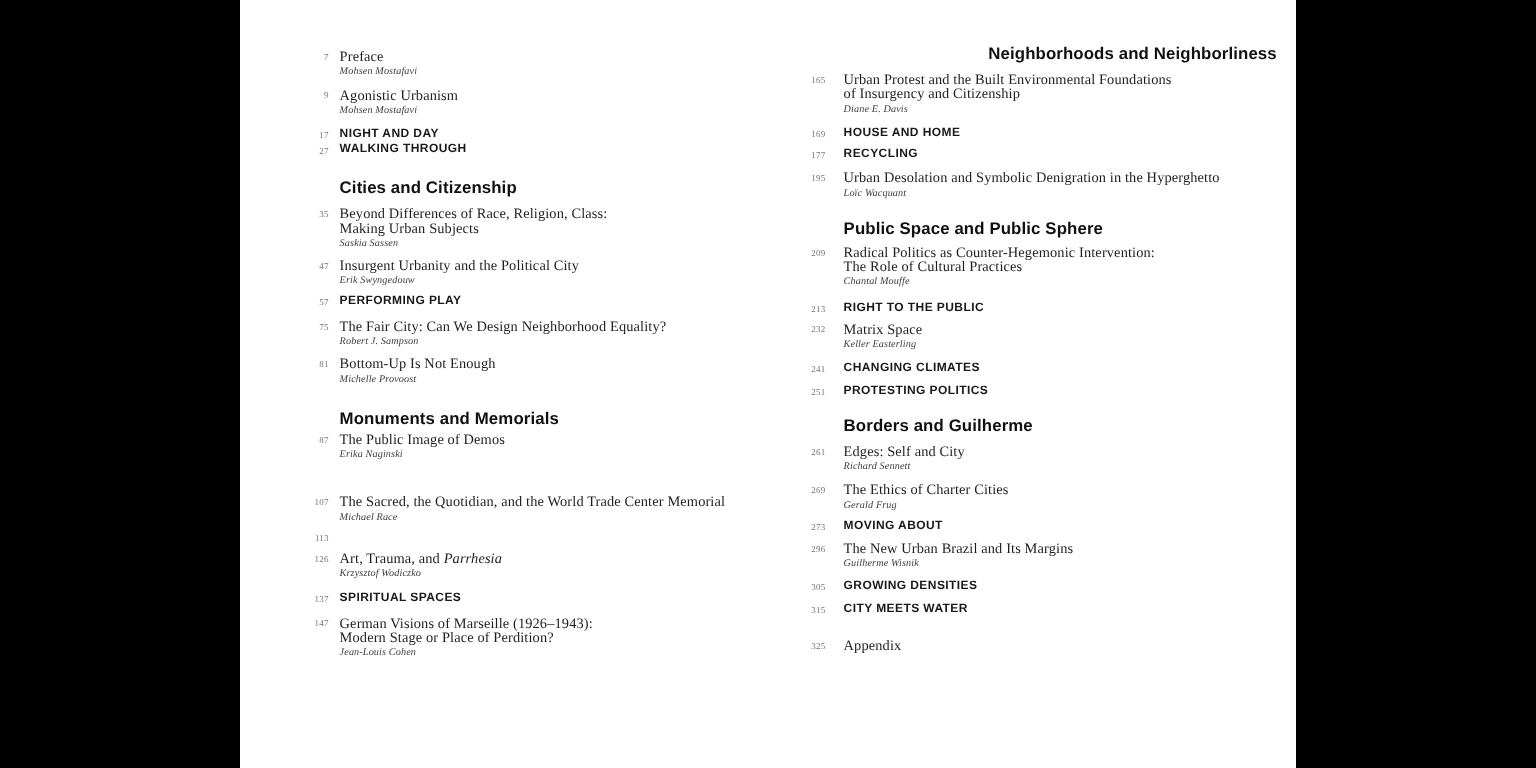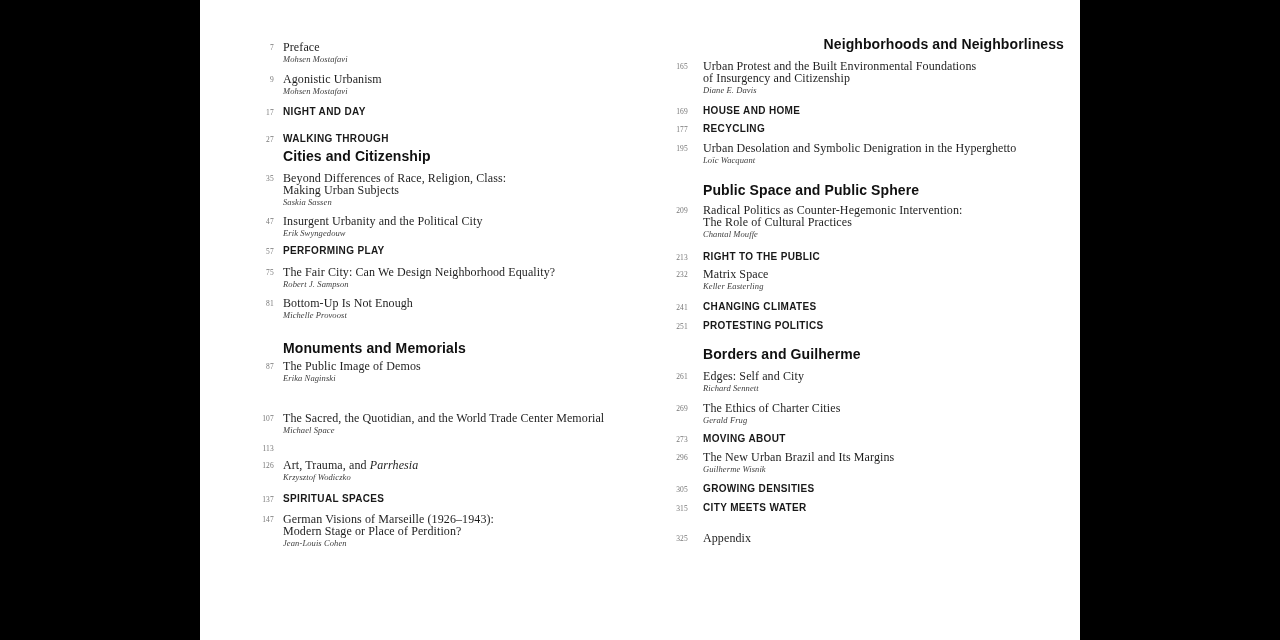--- a/index.html
+++ b/index.html
@@ -71,21 +71,21 @@
             <div class="tline"><span class="seg">Agonistic Urbanism</span></div>
             <div class="author">Mohsen Mostafavi</div>
           </div>
         </div>
         <div class="entry section" style="top: 105px;">
           <span class="pageno">17</span>
           <div class="content">
             <div class="caps">NIGHT AND DAY</div>
           </div>
         </div>
-        <div class="entry section" style="top: 132px;">
+        <div class="entry section" style="top: 118px;">
           <span class="pageno">27</span>
           <div class="content">
             <div class="caps">WALKING THROUGH</div>
           </div>
         </div>
         <div class="entry heading" style="top: 148px;">
           <div class="content">
             <div class="heading-label">Cities and Citizenship</div>
           </div>
         </div>
@@ -133,21 +133,21 @@
           <span class="pageno">87</span>
           <div class="content">
             <div class="tline"><span class="seg">The Public Image of Demos</span></div>
             <div class="author">Erika Naginski</div>
           </div>
         </div>
         <div class="entry chapter" style="top: 412px;">
           <span class="pageno">107</span>
           <div class="content">
             <div class="tline"><span class="seg">The Sacred, the Quotidian, and the World Trade Center Memorial</span></div>
-            <div class="author">Michael Space</div>
+            <div class="author">Michael Race</div>
           </div>
         </div>
         <div class="entry section" style="top: 441px;">
           <span class="pageno">113</span>
         </div>
         <div class="entry chapter" style="top: 459px;">
           <span class="pageno">126</span>
           <div class="content">
             <div class="tline"><span class="seg">Art, Trauma, and </span><span class="seg italic">Parrhesia</span></div>
             <div class="author">Krzysztof Wodiczko</div>

